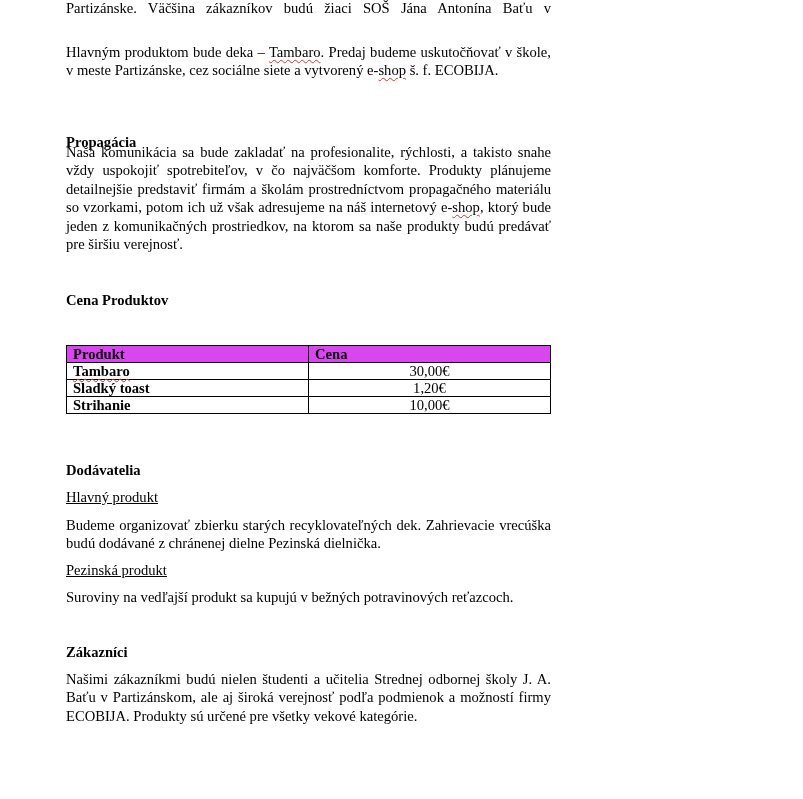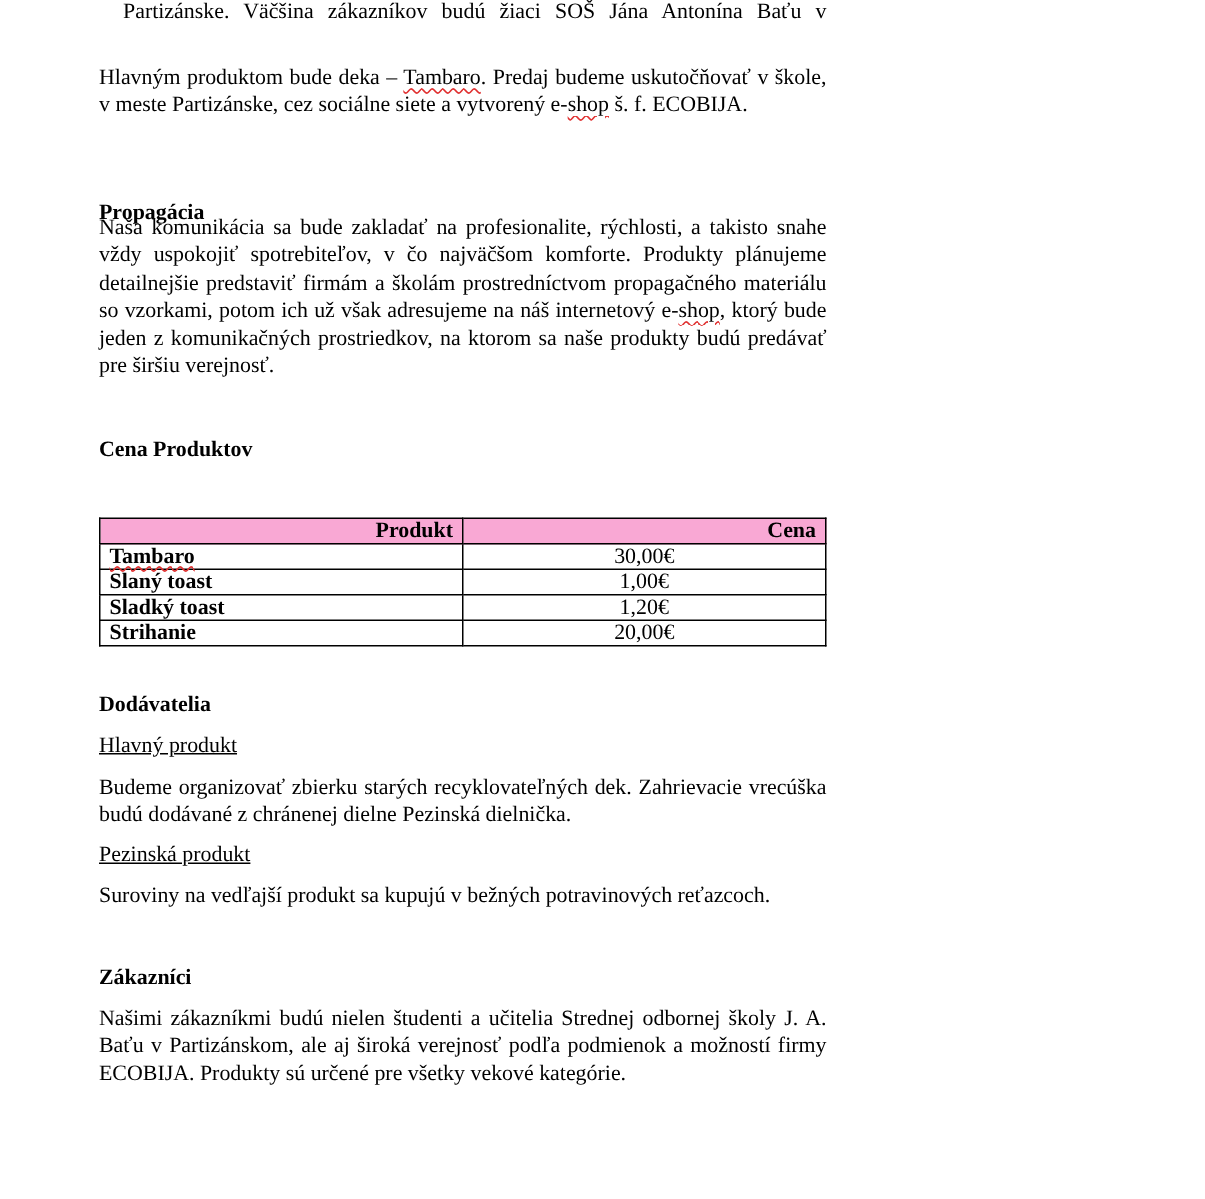--- a/index.html
+++ b/index.html
@@ -7,31 +7,31 @@
          font-family: "Liberation Serif", "DejaVu Serif", serif; color: #000; }
   .page { position: absolute; left: 66px; top: 0; width: 485px; }
   .blk { position: absolute; left: 0; width: 485px; font-size: 14.6px; line-height: 18.4px; }
   .just { text-align: justify; text-align-last: left; }
   .heading { font-weight: bold; }
   .ul { text-decoration: underline; }
   .squig { text-decoration: underline wavy #e03030; text-decoration-thickness: 1px; text-underline-offset: 2px; }
   table.prices { position: absolute; left: 0; top: 345px; width: 485px; border-collapse: collapse;
                  font-size: 14.6px; line-height: 16px; }
   table.prices th, table.prices td { border: 1px solid #000; padding: 0 6px; height: 16px; }
-  table.prices th { background: #f9a8d4; font-weight: bold; text-align: right; }
+  table.prices th { background: #d946ef; font-weight: bold; text-align: left; }
   table.prices td.prod { font-weight: bold; text-align: left; }
   table.prices td.price { text-align: center; }
 </style>
 </head>
 <body>
 
 <div class="page">
 
   <div class="blk just" style="top:-1px;">
-    <span style="display:block; text-align:justify; text-align-last:justify;margin-left:16px;">Partizánske. Väčšina zákazníkov budú žiaci SOŠ Jána Antonína Baťu v</span>
+    <span style="display:block; text-align:justify; text-align-last:justify;">Partizánske. Väčšina zákazníkov budú žiaci SOŠ Jána Antonína Baťu v</span>
   </div>
 
   <div class="blk just" style="top:43px;"><span>Hlavným produktom bude deka – </span><span class="squig">Tambaro</span><span>. Predaj budeme uskutočňovať v škole, v meste Partizánske, cez sociálne siete a vytvorený e-</span><span class="squig">shop</span><span> š. f. ECOBIJA.</span></div>
 
   <div class="blk heading" style="top:116px;margin-top:17px;">Propagácia</div>
 
   <div class="blk just" style="top:143px;"><span>Naša komunikácia sa bude zakladať na profesionalite, rýchlosti, a takisto snahe vždy uspokojiť spotrebiteľov, v čo najväčšom komforte. Produkty plánujeme detailnejšie predstaviť firmám a školám prostredníctvom propagačného materiálu so vzorkami, potom ich už však adresujeme na náš internetový e-</span><span class="squig">shop</span><span>, ktorý bude jeden z komunikačných prostriedkov, na ktorom sa naše produkty budú predávať pre širšiu verejnosť.</span></div>
 
   <div class="blk heading" style="top:291px;">Cena Produktov</div>
 
@@ -41,30 +41,26 @@
         <th style="width:50%;">Produkt</th>
         <th>Cena</th>
       </tr>
     </thead>
     <tbody>
       <tr>
         <td class="prod"><span class="squig" style="text-decoration-color:#e03030;">Tambaro</span></td>
         <td class="price">30,00€</td>
       </tr>
       <tr>
-        <td class="prod">Slaný toast</td>
-        <td class="price">1,00€</td>
-      </tr>
-      <tr>
         <td class="prod">Sladký toast</td>
         <td class="price">1,20€</td>
       </tr>
       <tr>
         <td class="prod">Strihanie</td>
-        <td class="price">20,00€</td>
+        <td class="price">10,00€</td>
       </tr>
     </tbody>
   </table>
 
   <div class="blk heading" style="top:461px;">Dodávatelia</div>
 
   <div class="blk" style="top:488px;"><span class="ul">Hlavný produkt</span></div>
 
   <div class="blk just" style="top:516px;">Budeme organizovať zbierku starých recyklovateľných dek. Zahrievacie vrecúška budú dodávané z chránenej dielne Pezinská dielnička.</div>
 

